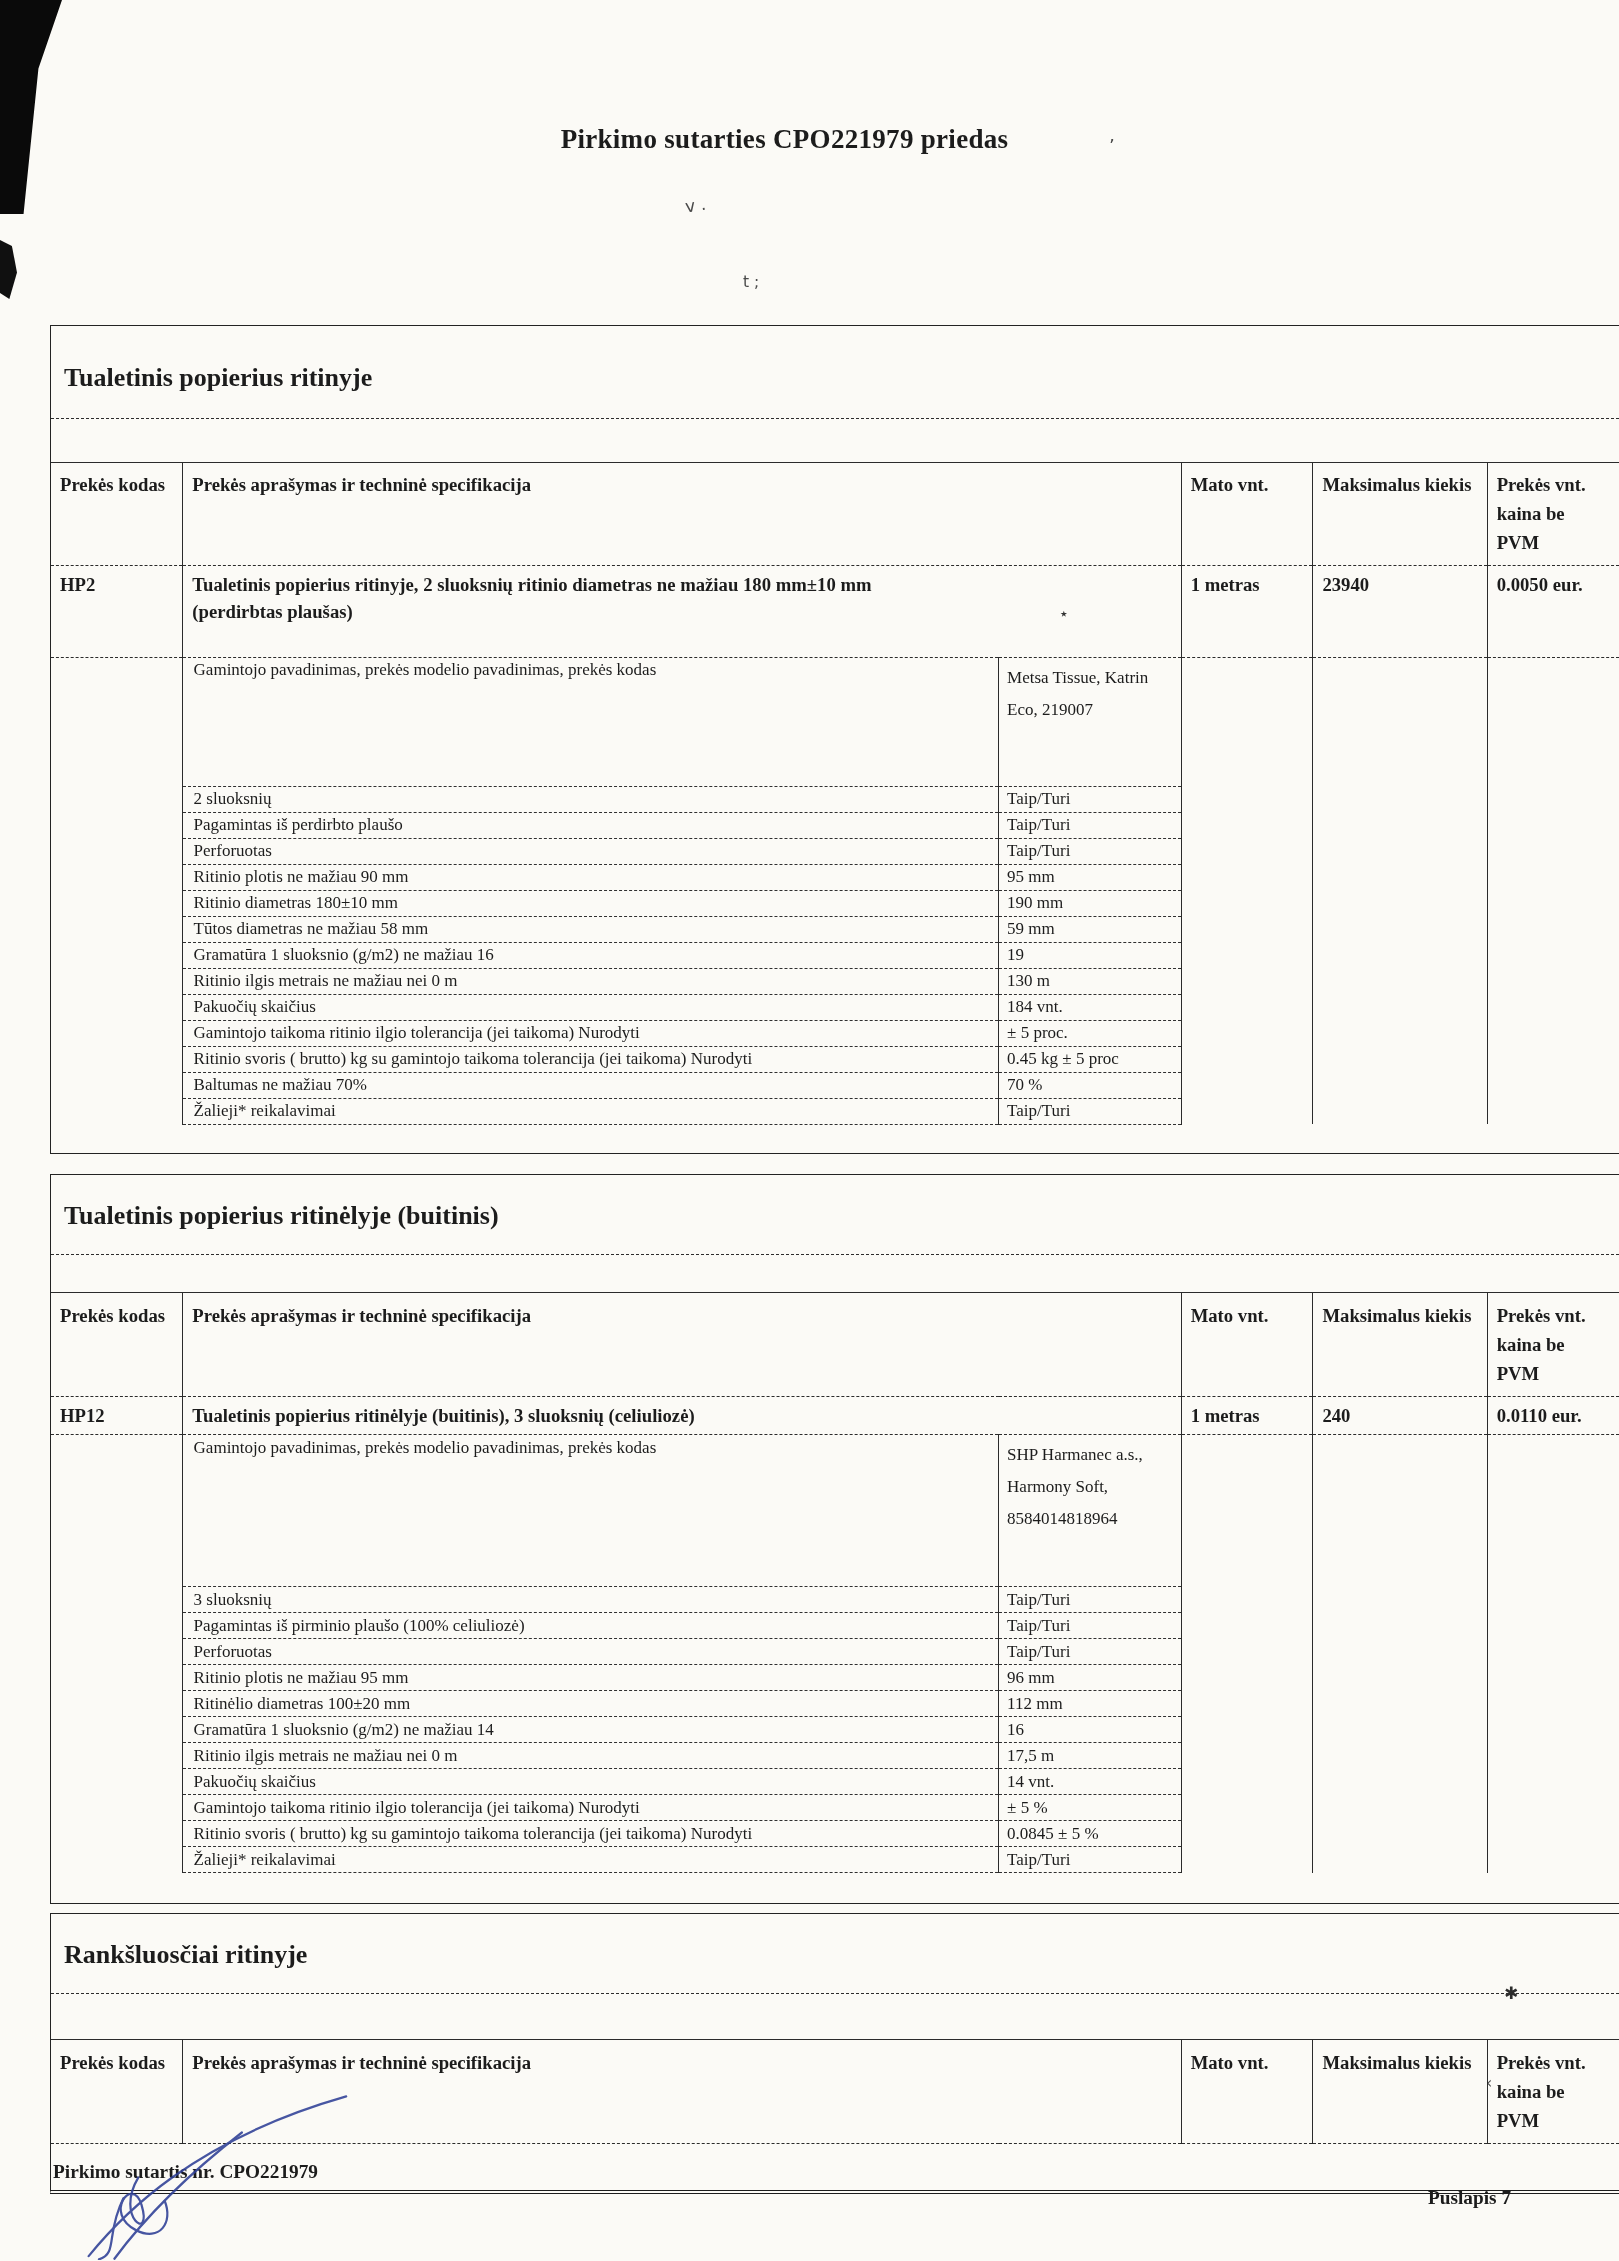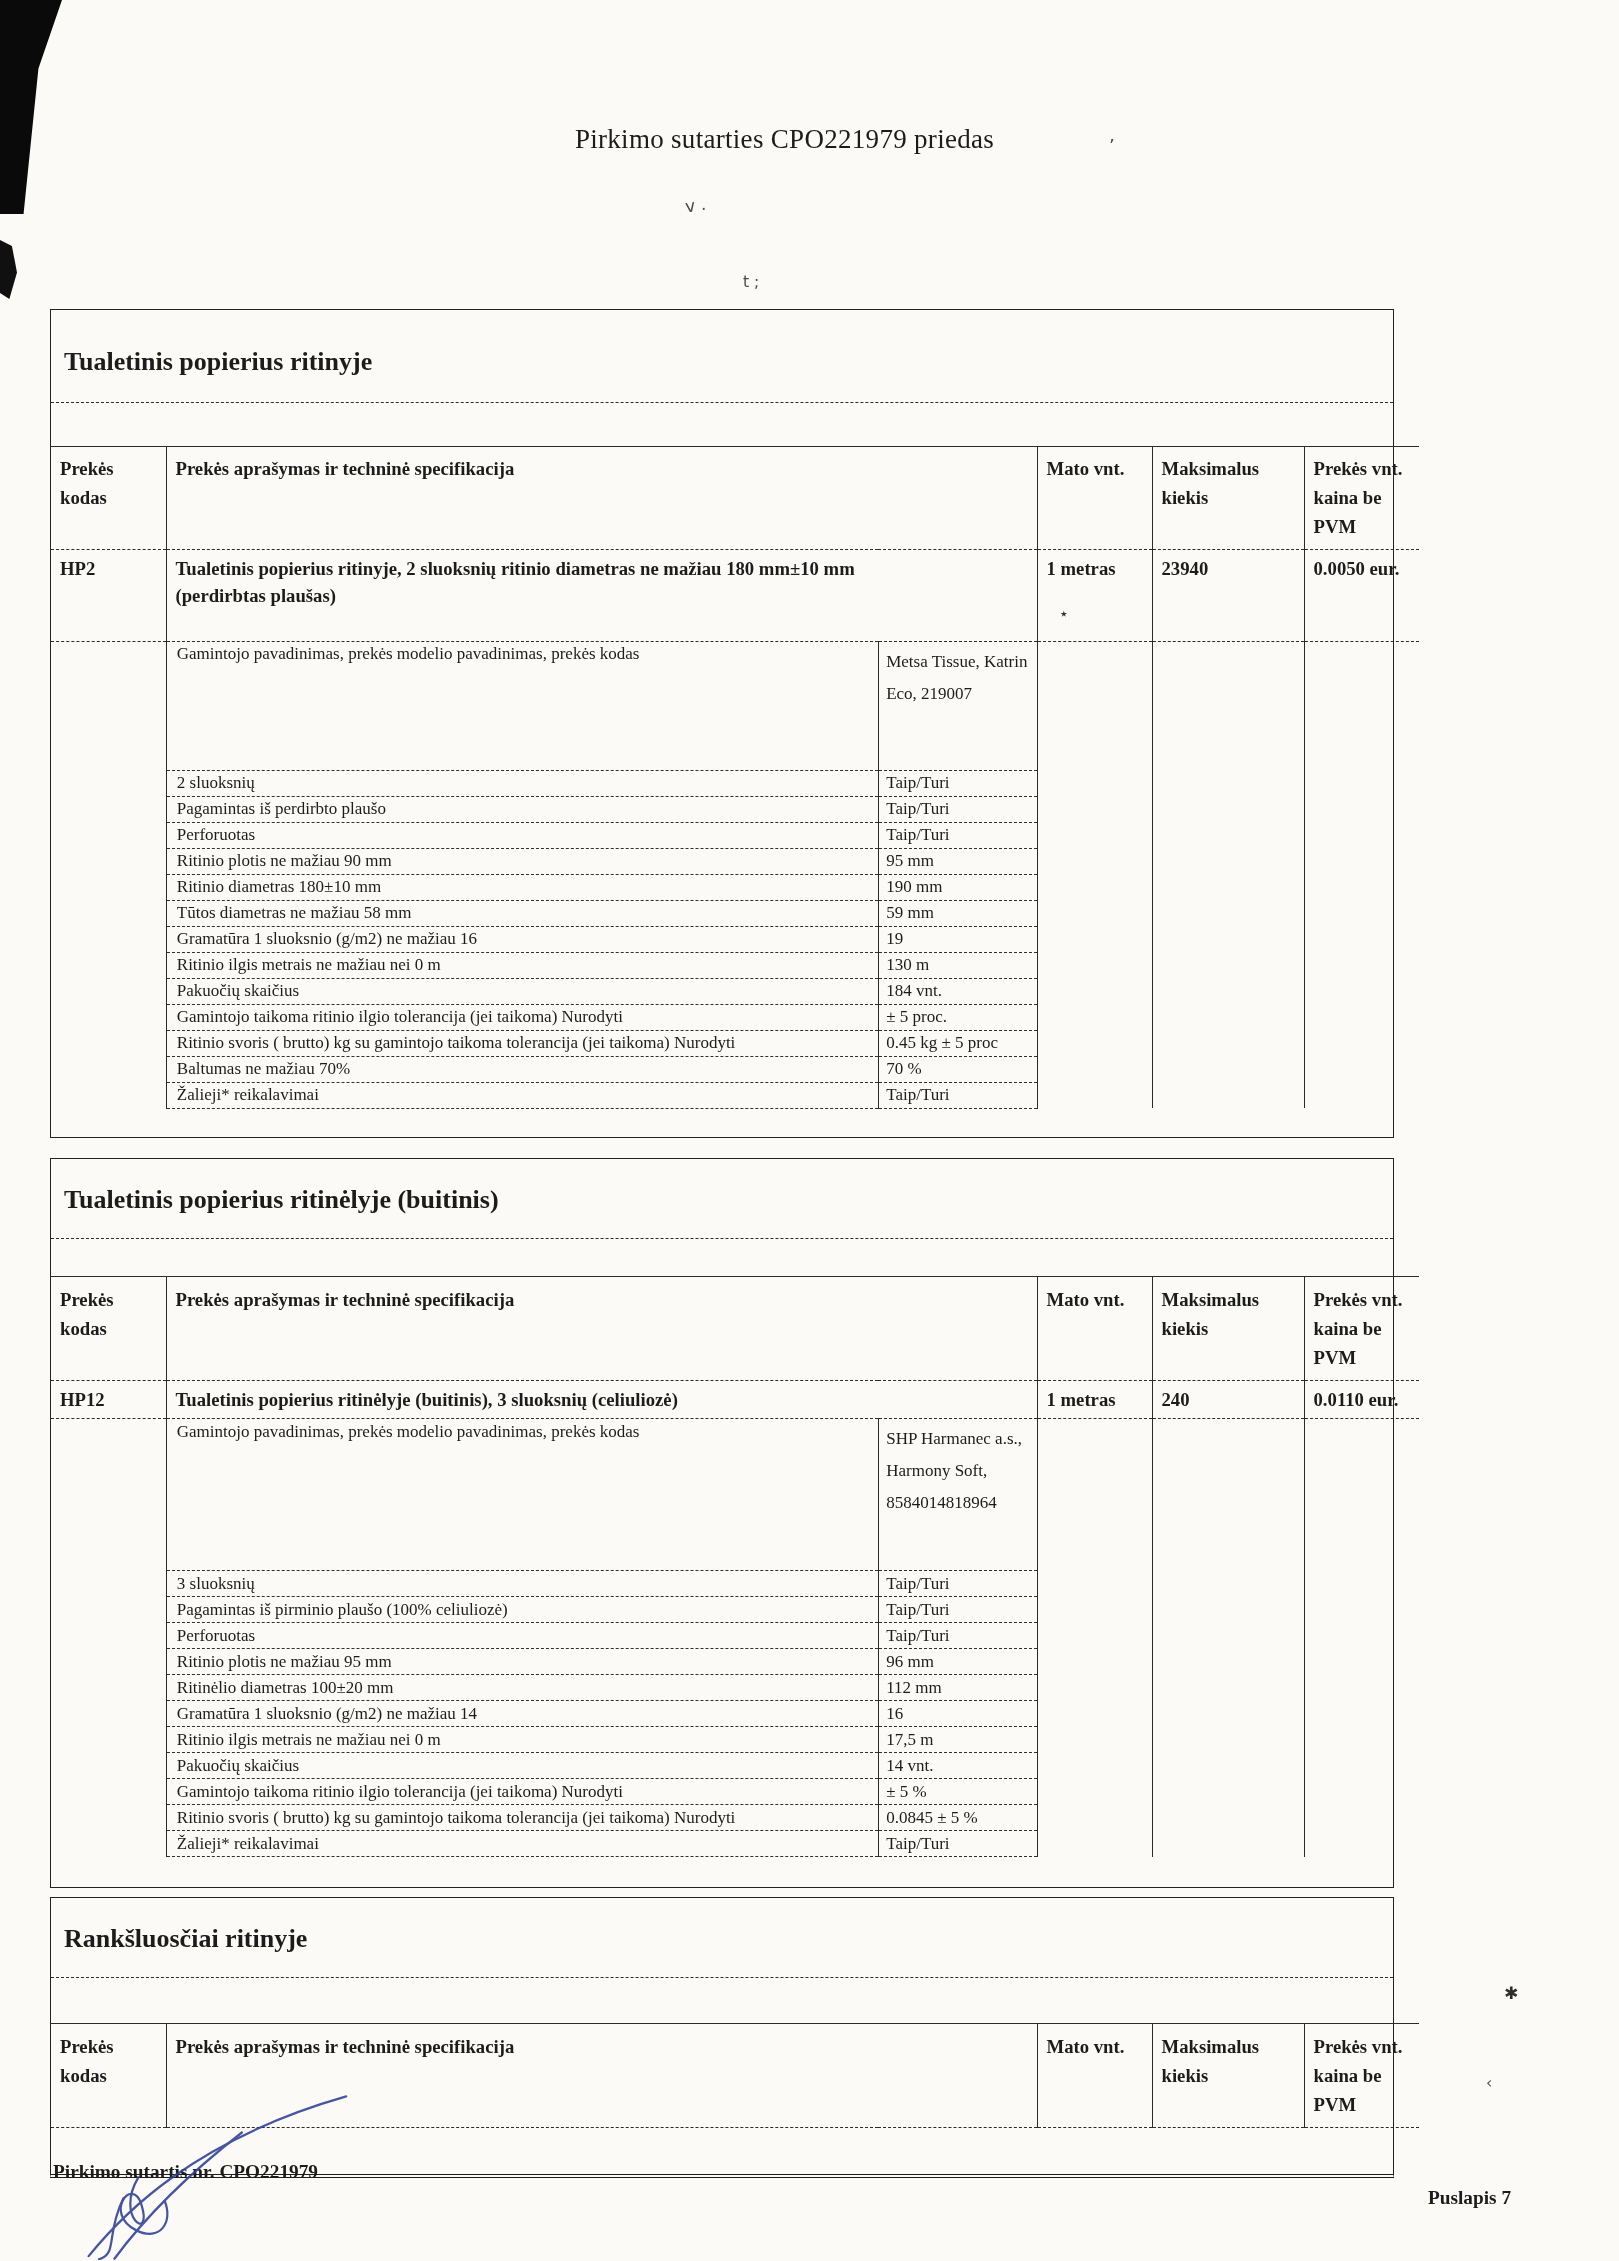--- a/index.html
+++ b/index.html
@@ -8,25 +8,25 @@
     width: 1620px; height: 2261px;
     background: #fbfaf6;
     font-family: "Liberation Serif", serif;
     color: #1c1c1c;
     position: relative;
     overflow: hidden;
   }
 
   .doc-title {
     position: absolute; top: 124px; left: 0; width: 1569px;
-    text-align: center; font-size: 27px; font-weight: normal;
+    text-align: center; font-size: 27px; font-weight: bold;
     letter-spacing: 0.3px; margin: 0;
   }
 
-  .content { position: absolute; left: 50px; top: 309px; width: 1344px; }
+  .content { position: absolute; left: 50px; top: 325px; width: 1570px; }
 
   .section-box { border: 1.9px solid #232323; background: transparent; }
   .section-2 { margin-top: 20.6px; }
   .section-3 { margin-top: 9px; border-bottom: 4.5px double #1d1d1d; }
 
   .section-title-row { border-bottom: 1.3px dashed #2c2c2c; padding: 37px 0 24.5px 13px; }
   .section-2 .section-title-row, .section-3 .section-title-row { padding: 26px 0 23px 13px; }
   .section-title { font-size: 26px; font-weight: bold; margin: 0; }
 
   .band-top { height: 43px; }

